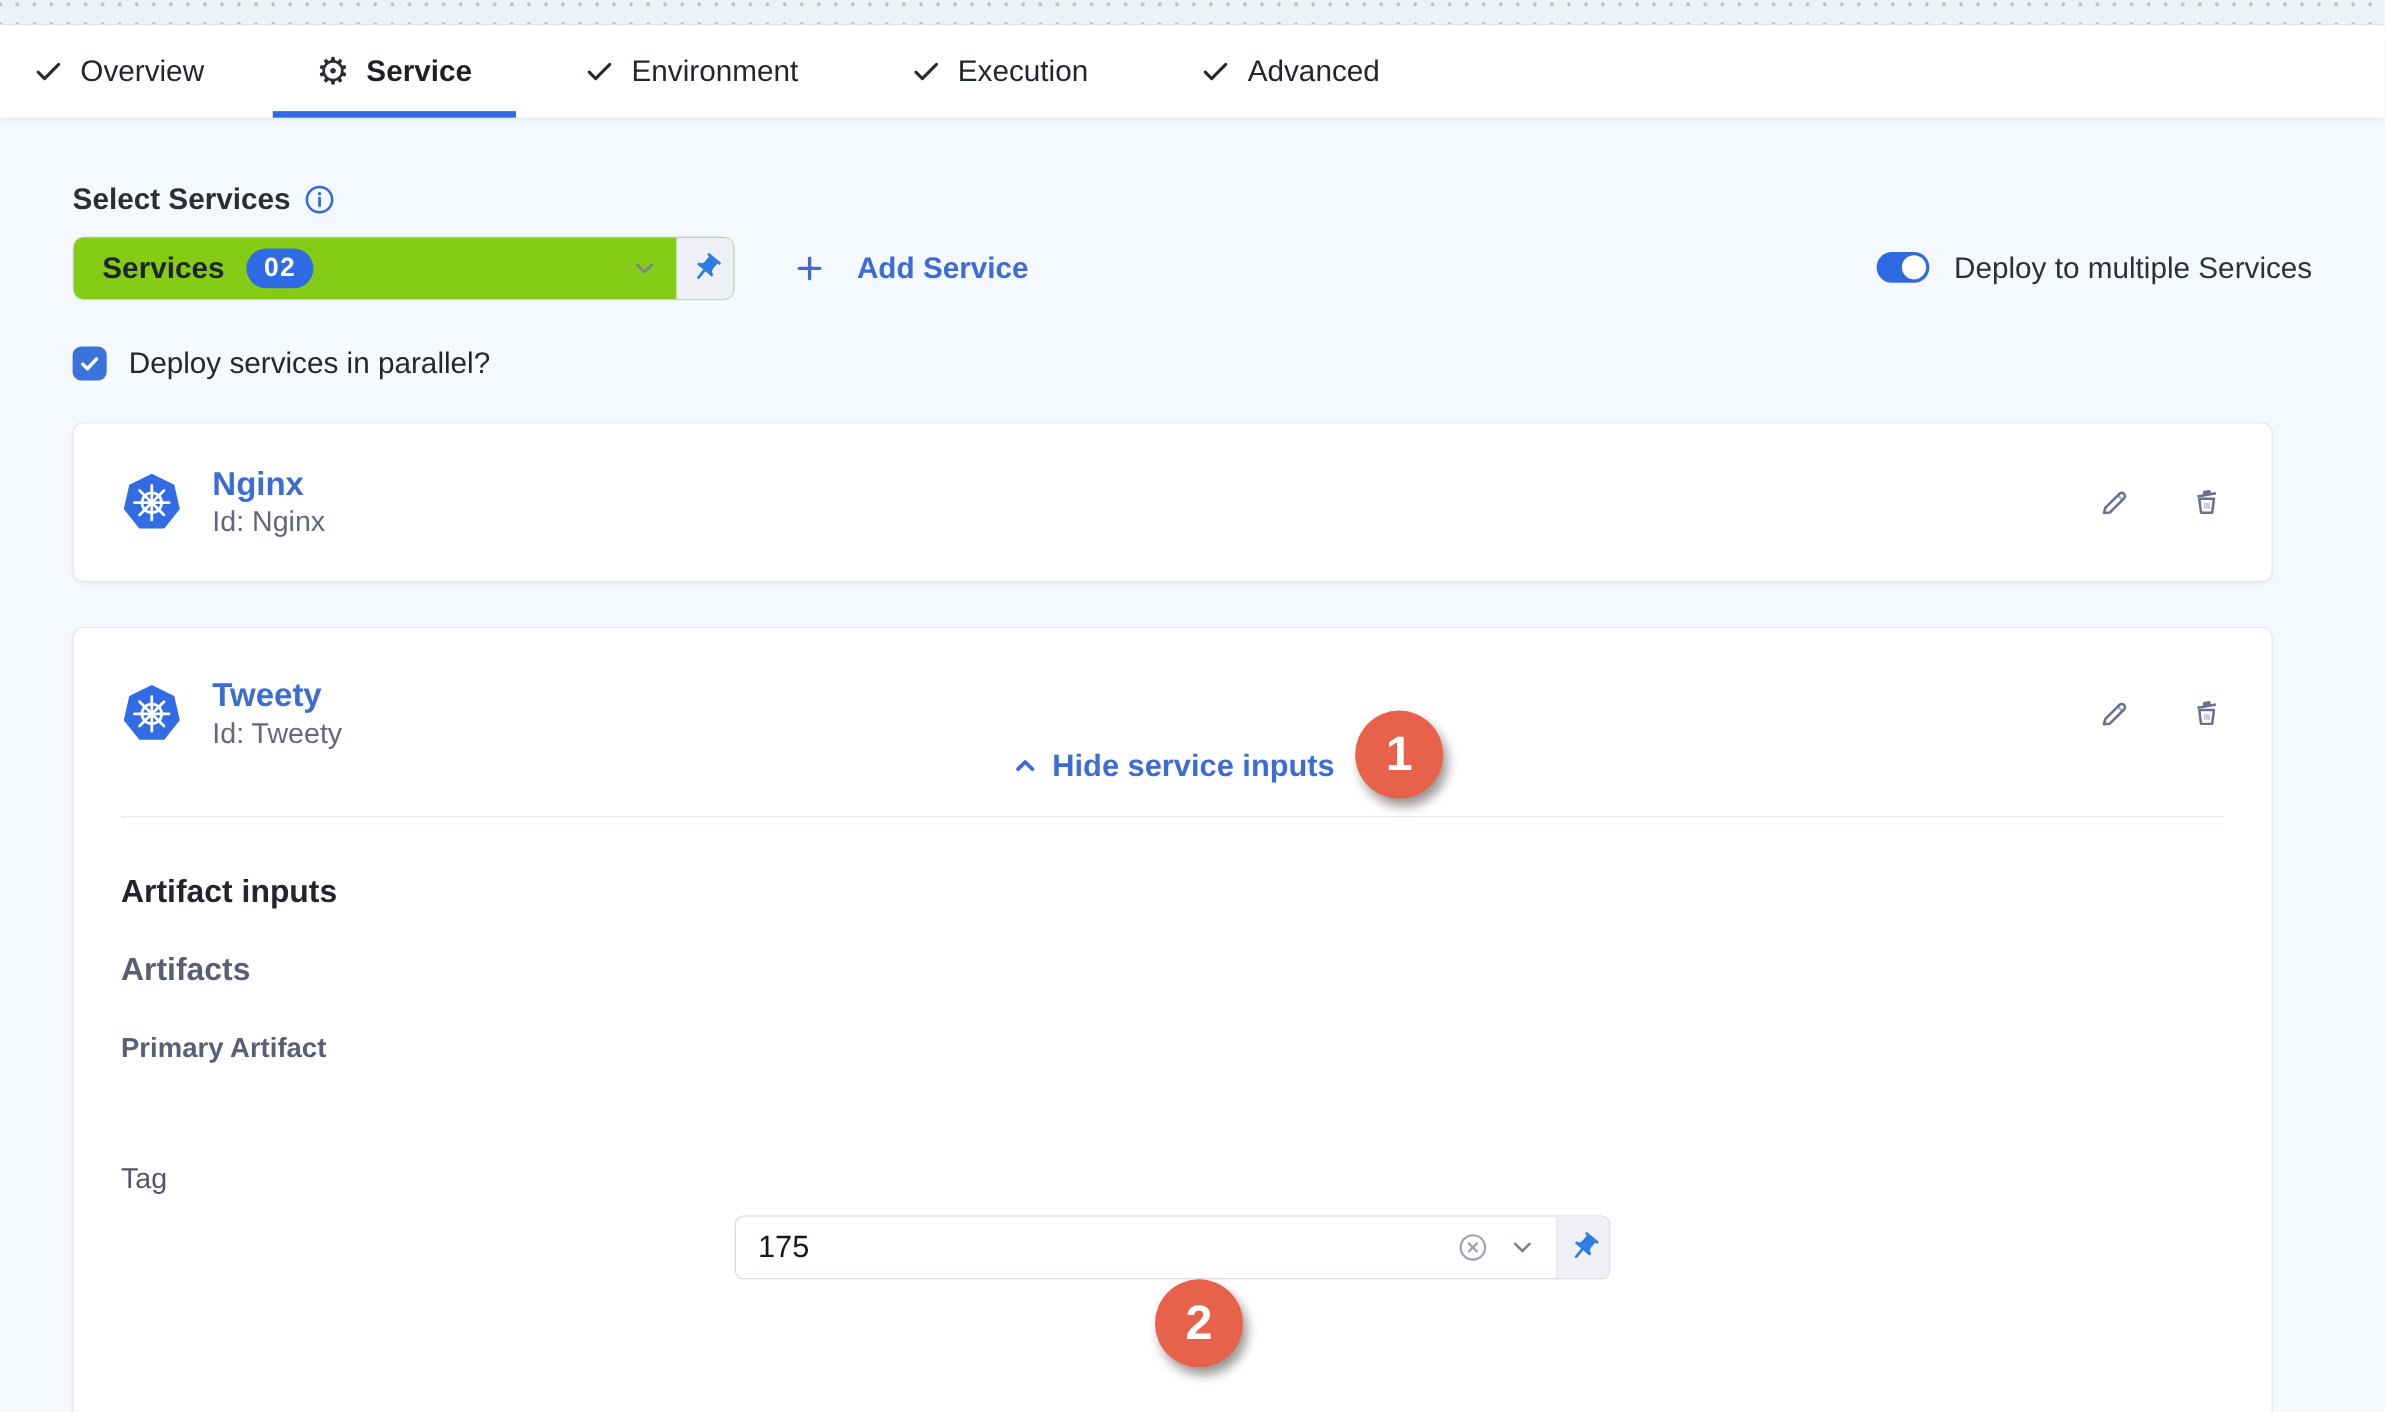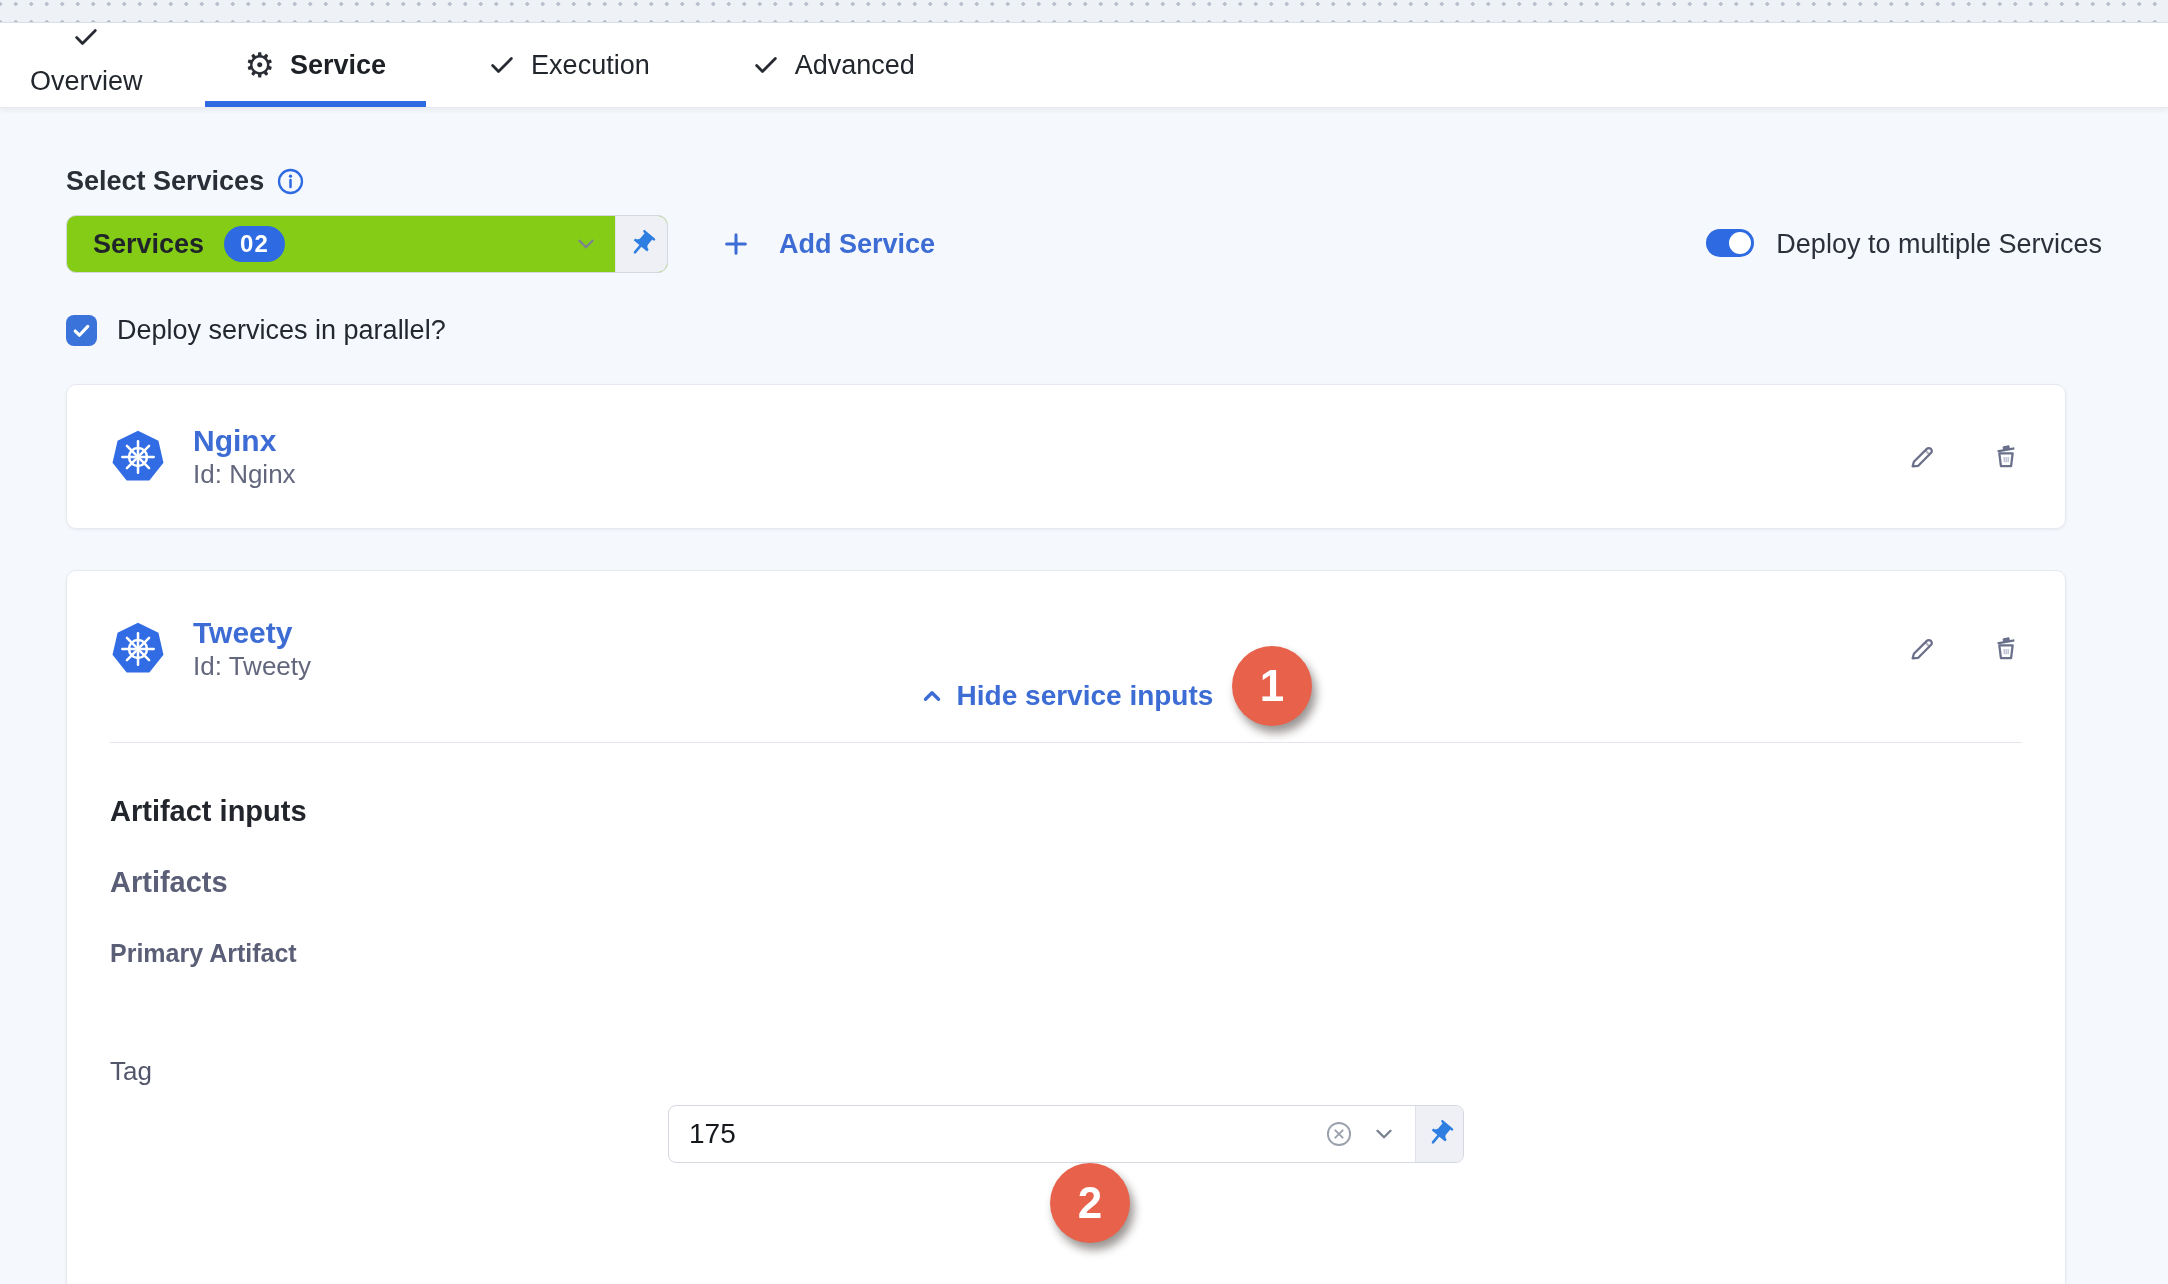--- a/index.html
+++ b/index.html
@@ -30,21 +30,21 @@
   }
 
   
   .tabbar{
     height:85px;flex:0 0 85px;background:#fff;display:flex;align-items:stretch;
     gap:22px;border-bottom:1px solid #e7eaef;box-shadow:0 2px 5px rgba(40,60,90,.07);
     position:relative;z-index:2;
   }
   .tab{display:flex;align-items:center;gap:15px;padding:0 40px;cursor:pointer;position:relative;
        font-size:27px;font-weight:500;color:var(--ink);}
-  .tab:first-child{padding-left:30px;flex-direction:column;}
+  .tab:first-child{padding-left:30px;}
   .tab.active{font-weight:700;color:#1d2126;}
   .tab.active::after{content:"";position:absolute;left:0;right:0;bottom:0;height:6px;background:var(--primary);}
   .tab .tcheck{width:28px;height:28px;}
   .gear{font-size:34px;line-height:34px;color:#2a2e34;}
 
   
   .content{flex:1;background:var(--bg);padding:58px 66px 0 66px;}
 
   .label-row{display:flex;align-items:center;margin-bottom:18px;}
   .select-label{font-size:27px;font-weight:700;color:#2a2e36;}
@@ -130,20 +130,26 @@
   <div class="tabbar">
     <div class="tab">
       <svg class="tcheck" viewBox="0 0 24 24">
           <path d="M4 12.5l5 5L20 6.5" fill="none" stroke="#262a31" stroke-width="2.4" stroke-linecap="round" stroke-linejoin="round"></path>
         </svg>
       <span>Overview</span>
     </div>
     <div class="tab active">
       <span class="gear">⚙</span>
       <span>Service</span>
+    </div>
+    <div class="tab">
+      <svg class="tcheck" viewBox="0 0 24 24">
+          <path d="M4 12.5l5 5L20 6.5" fill="none" stroke="#262a31" stroke-width="2.4" stroke-linecap="round" stroke-linejoin="round"></path>
+        </svg>
+      <span>Environment</span>
     </div>
     <div class="tab">
       <svg class="tcheck" viewBox="0 0 24 24">
           <path d="M4 12.5l5 5L20 6.5" fill="none" stroke="#262a31" stroke-width="2.4" stroke-linecap="round" stroke-linejoin="round"></path>
         </svg>
       <span>Execution</span>
     </div>
     <div class="tab">
       <svg class="tcheck" viewBox="0 0 24 24">
           <path d="M4 12.5l5 5L20 6.5" fill="none" stroke="#262a31" stroke-width="2.4" stroke-linecap="round" stroke-linejoin="round"></path>

